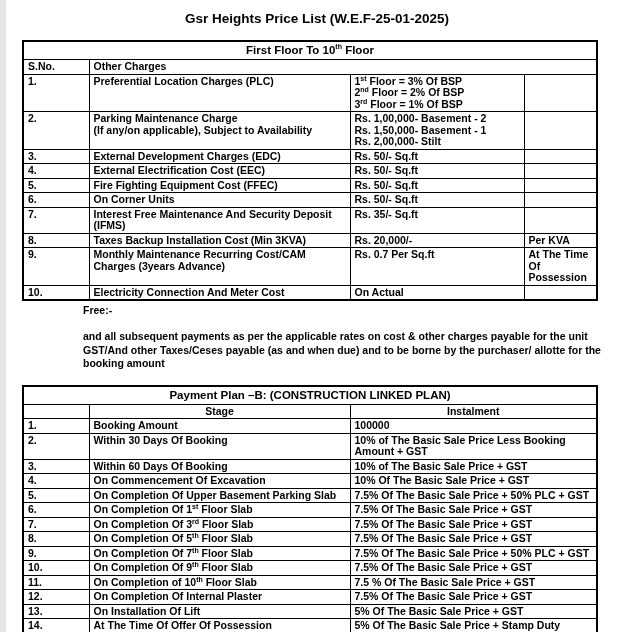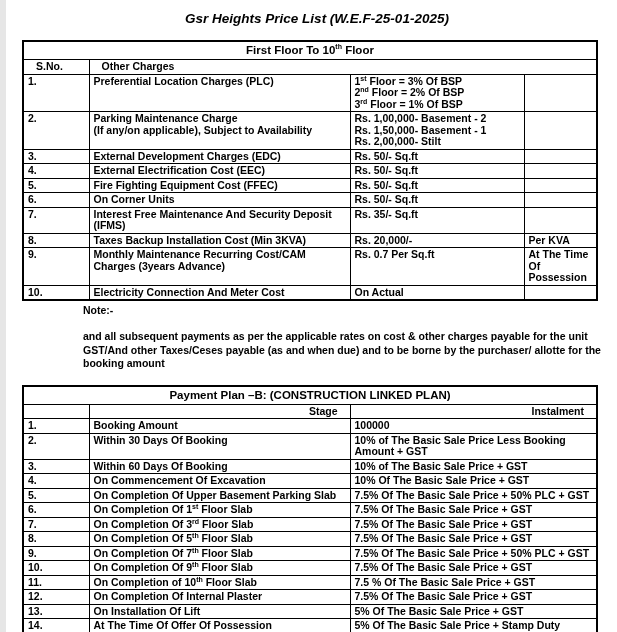--- a/index.html
+++ b/index.html
@@ -3,43 +3,43 @@
 <meta charset="utf-8">
 <style>
   html,body{margin:0;padding:0;}
   body{
     width:617px;height:632px;overflow:hidden;background:#ffffff;
     font-family:"Liberation Sans",sans-serif;font-weight:bold;color:#000;
     position:relative;
   }
   .left-strip{position:absolute;left:0;top:0;width:6px;height:632px;background:#e6e6e6;}
   .doc-title{
-    margin:10px 0 0 17px;text-align:center;font-size:13.5px;line-height:18px;font-weight:bold;font-style:italic;
+    margin:10px 0 0 17px;text-align:center;font-size:13.5px;line-height:18px;font-weight:bold;
   }
   table{
     border-collapse:collapse;table-layout:fixed;margin-left:22px;margin-top:0;
     border:2px solid #000;
   }
   td{
     border:1px solid #000;padding:1px 4px 1px 4px;font-size:10.5px;line-height:11.5px;
     vertical-align:top;font-weight:bold;word-wrap:break-word;overflow:hidden;
   }
   tr.title-row td{
     text-align:center;font-size:11.5px;line-height:13px;padding:2px 0 2px 0;
   }
-  tr.head-row td{padding:1px 12px;margin-left:24px;}
+  tr.head-row td{padding:1px 4px;margin-left:24px;}
   td.center{text-align:left;}
   sup{font-size:7px;line-height:0;}
   #other-table{margin-top:12px;width:574px;}
   #payment-table{width:574px;}
   .note-block{margin:3px 0 0 83px;font-size:10.5px;line-height:13px;}
   .note-label{margin-bottom:13px;}
   .note-line{line-height:13.5px;}
   .payment-wrap{margin-top:14px;}
-  .pp-head-center{text-align:right;}
+  .pp-head-center{text-align:center;}
 </style>
 </head>
 <body>
 
 <div class="left-strip"></div>
 
 <div class="doc-title">Gsr Heights Price List   (W.E.F-25-01-2025)</div>
 
 <table id="other-table">
   <colgroup>
@@ -130,21 +130,21 @@
       <tr>
         <td>10.</td>
         <td>Electricity Connection And Meter Cost</td>
         <td>On Actual</td>
         <td></td>
       </tr>
     </tbody>
 </table>
 
 <div class="note-block">
-  <div class="note-label">Note:-</div>
+  <div class="note-label">Free:-</div>
   <div class="note-line">and all subsequent payments as per the applicable rates on cost &amp; other charges payable for the unit</div>
   <div class="note-line">GST/And other Taxes/Ceses payable (as and when due) and to be borne by the purchaser/ allotte  for the booking amount</div>
 </div>
 
 <div class="payment-wrap">
 <table id="payment-table">
   <colgroup>
         <col style="width:66px">
         <col style="width:261px">
         <col style="width:247px">

